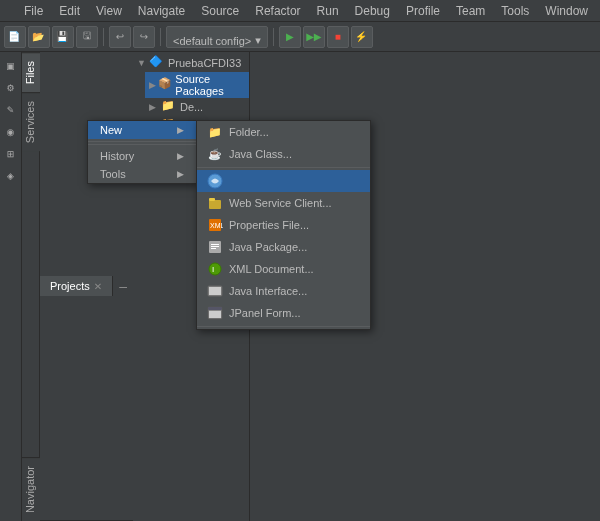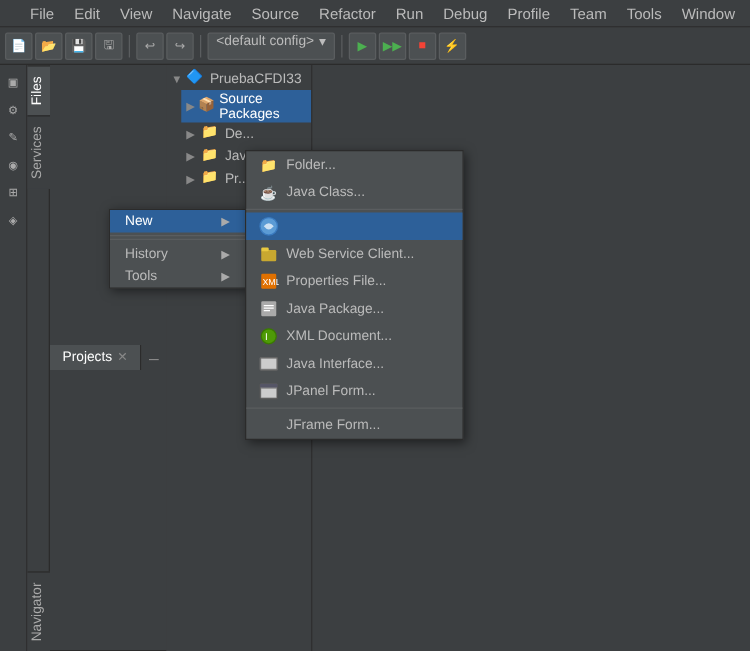--- a/index.html
+++ b/index.html
@@ -57,21 +57,21 @@
       width: 1px;
       height: 18px;
       background: #5a5d5f;
       margin: 0 3px;
     }
     .toolbar-dropdown {
       background: #4c5052;
       border: 1px solid #5a5d5f;
       border-radius: 2px;
       display: flex;
-      align-items: flex-start;
+      align-items: flex-end;
       padding: 0 6px;
       height: 22px;
       cursor: pointer;
       color: #bbbbbb;
       font-size: 11px;
       gap: 4px;
     }
 
     
     .main-layout {
@@ -200,21 +200,20 @@
     
     .context-menu {
       position: absolute;
       left: 87px;
       top: 120px;
       background: #4c5052;
       border: 1px solid #2b2b2b;
       box-shadow: 2px 2px 8px rgba(0,0,0,0.5);
       z-index: 100;
       min-width: 110px;
-      margin-top: 47px;
     }
     .ctx-item {
       display: flex;
       align-items: center;
       padding: 3px 12px;
       cursor: pointer;
       font-size: 11px;
       color: #bbbbbb;
       justify-content: space-between;
     }
@@ -493,17 +492,13 @@
       <svg width="16" height="16" viewBox="0 0 16 16">
           <rect x="1" y="2" width="14" height="12" rx="1" fill="#888" stroke="#555" stroke-width="1"></rect>
           <rect x="1" y="2" width="14" height="3" rx="1" fill="#556"></rect>
           <rect x="2" y="6" width="12" height="7" fill="#ccc"></rect>
         </svg>
     </span>
     <span>JPanel Form...</span>
   </div>
   <div class="sub-separator"></div>
 
-  <div class="sub-item">
-    <span class="sub-icon"></span>
-    <span>JFrame Form...</span>
-  </div>
 </div>
 
 </body></html>

